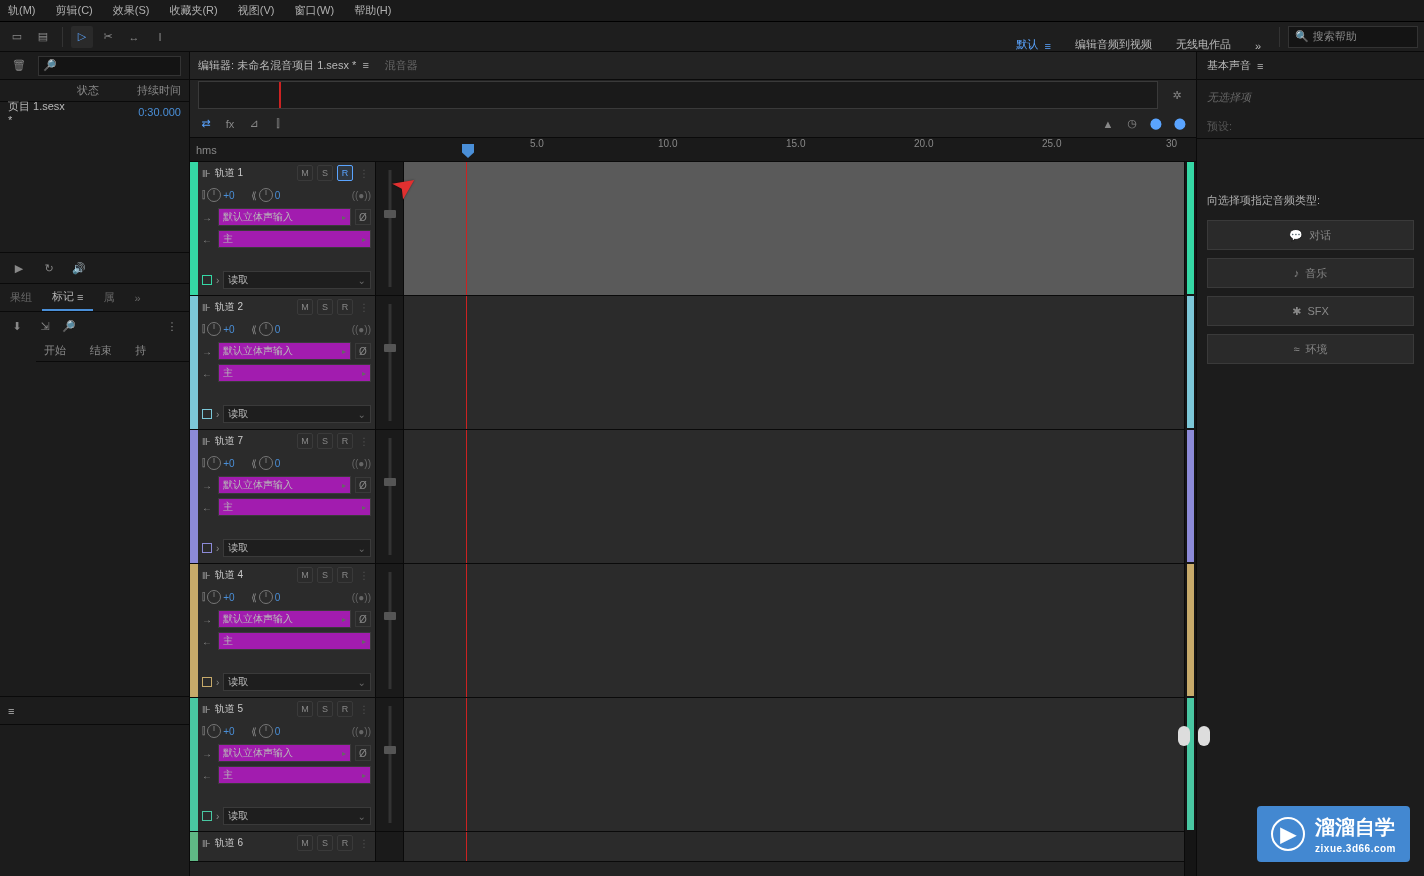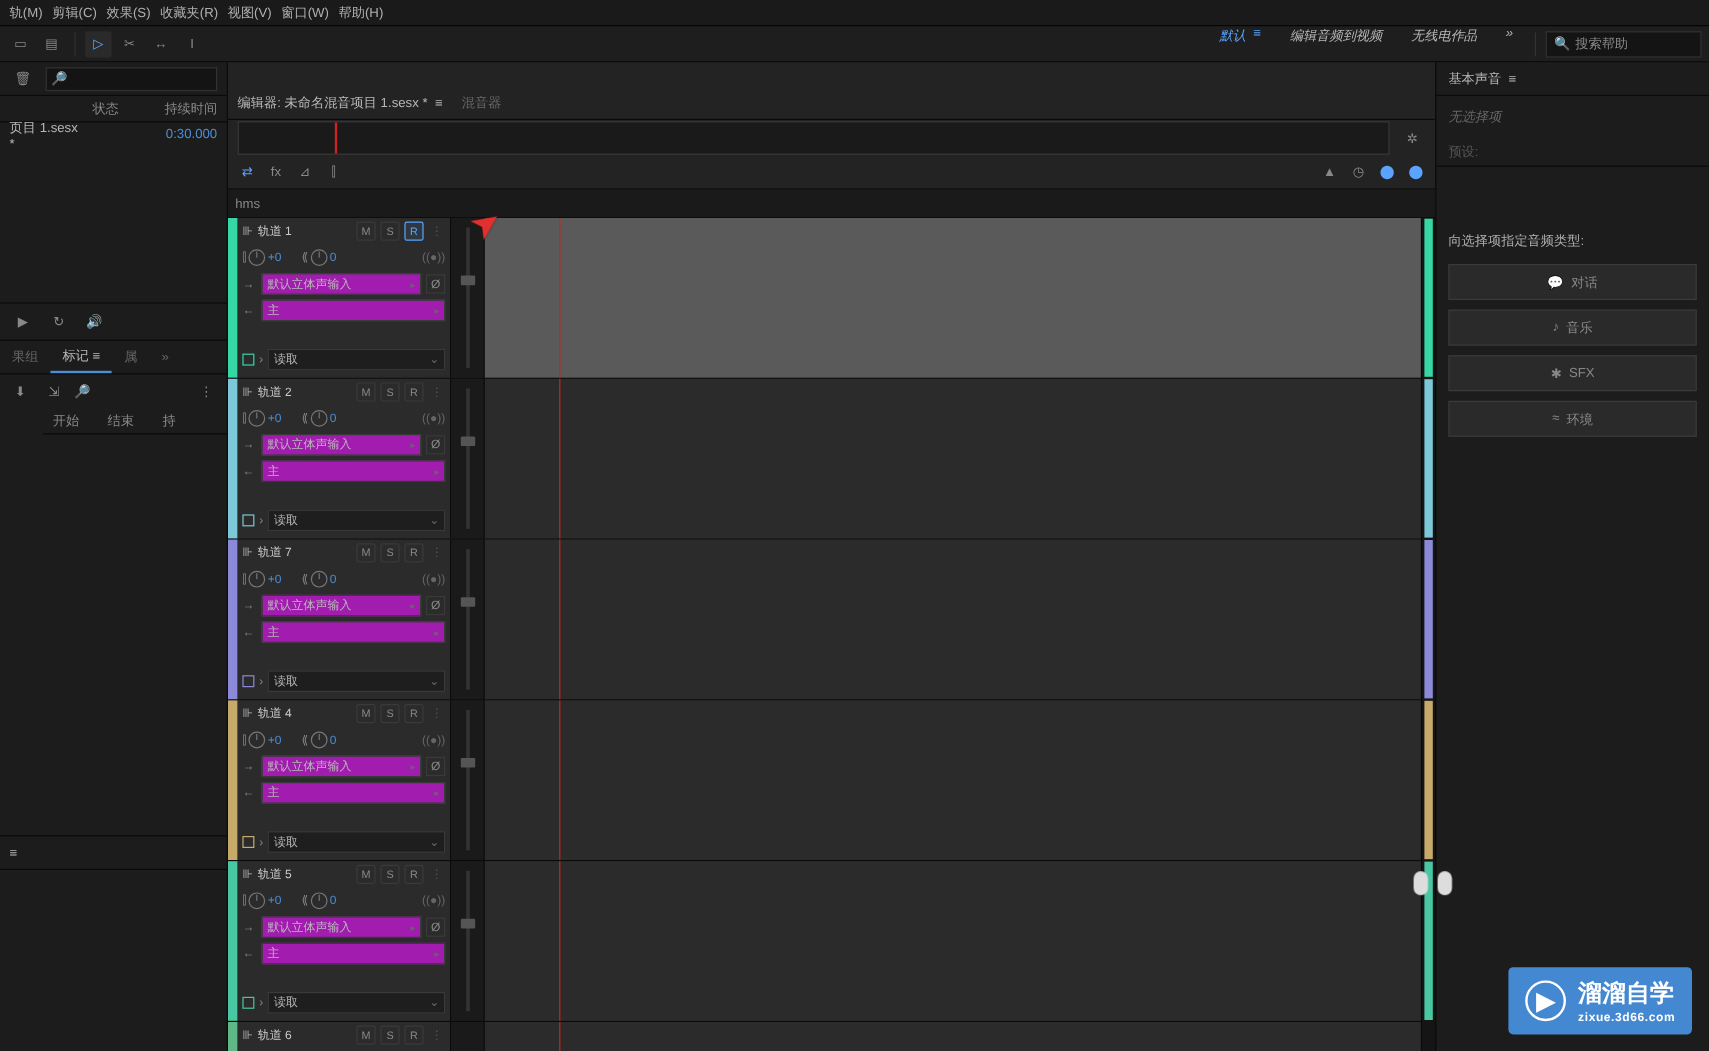--- a/index.html
+++ b/index.html
@@ -1,24 +1,24 @@
 <!DOCTYPE html>
 <html><head>
 <meta charset="utf-8">
 <style>
 * { margin:0; padding:0; box-sizing:border-box; font-family:"Microsoft YaHei",Arial,sans-serif; }
 body { width:1424px; height:876px; background:#1e1e1e; color:#b8b8b8; font-size:11px; overflow:hidden; position:relative; }
-.menubar { display:flex; align-items:center; height:22px; background:#1a1a1a; border-bottom:1px solid #000; padding:0 4px; }
+.menubar { display:flex; align-items:center; height:22px; background:#1a1a1a; border-bottom:1px solid #000; padding:0 4px; gap:12px; }
 .menubar span { color:#b0b0b0; cursor:pointer; padding:2px 4px; }
 .toolbar { display:flex; align-items:center; height:30px; background:#1e1e1e; border-bottom:1px solid #0a0a0a; padding:0 6px; justify-content:space-between; }
 .toolbar-left,.toolbar-right{display:flex;align-items:center;gap:4px;}
 .tool-btn { width:22px; height:22px; display:flex; align-items:center; justify-content:center; color:#888; cursor:pointer; border-radius:2px; }
 .tool-btn.active { color:#5aa4ff; background:#2a2a2a; }
 .tool-sep{width:1px;height:20px;background:#333;margin:0 4px;}
-.workspace-tab { color:#b8b8b8; padding:0 10px; cursor:pointer; height:30px; display:flex; align-items:flex-start;font-style:italic; }
+.workspace-tab { color:#b8b8b8; padding:0 10px; cursor:pointer; height:30px; display:flex; align-items:flex-end; }
 .workspace-tab.active { color:#5aa4ff; }
 .search-box { background:#141414; border:1px solid #333; height:22px; width:130px; display:flex; align-items:center; padding:0 6px; color:#888; gap:4px;}
 .main { display:flex; height:calc(100% - 52px); }
 .left-col { width:190px; background:#1c1c1c; border-right:1px solid #0a0a0a; display:flex; flex-direction:column; }
 .files-panel { flex:0 0 auto; }
 .panel-hdr { display:flex; align-items:center; height:28px; padding:0 8px; border-bottom:1px solid #0a0a0a; gap:8px; }
 .panel-hdr .search-mini { flex:1; background:#141414; border:1px solid #333; height:20px; display:flex; align-items:center; padding:0 4px; color:#666;}
 .tbl-hdr { display:flex; height:22px; align-items:center; padding:0 8px; color:#888; border-bottom:1px solid #0a0a0a; }
 .tbl-hdr .c1{flex:1;text-align:right;padding-right:12px;}.tbl-hdr .c2{width:70px;text-align:right;}
 .file-row { display:flex; height:20px; align-items:center; padding:0 8px;gap:44px; }
@@ -27,21 +27,21 @@
 .transport-bar{height:32px;display:flex;align-items:center;padding:0 8px;gap:8px;border-top:1px solid #0a0a0a;border-bottom:1px solid #0a0a0a;color:#888;}
 .tabs-row{display:flex;align-items:flex-end;height:28px;border-bottom:1px solid #0a0a0a;}
 .tab{padding:0 10px;height:100%;display:flex;align-items:center;cursor:pointer;color:#666;}
 .tab.active{color:#b8b8b8;border-bottom:2px solid #4a8fd8;}
 .markers-body{flex:1;padding:4px;}
 .markers-tools{display:flex;align-items:center;height:28px;padding:0 6px;gap:6px;color:#888;}
 .markers-hdr{display:flex;height:22px;align-items:center;padding:0 8px;color:#888;border-bottom:1px solid #0a0a0a;margin-left:36px;}
 .markers-hdr span{flex:1;}
 .bottom-panel{height:180px;border-top:1px solid #0a0a0a;}
 .center-col { flex:1; display:flex; flex-direction:column; background:#232323; min-width:0;}
-.editor-tabs { height:28px; display:flex; align-items:center; padding:0 8px; border-bottom:1px solid #0a0a0a; gap:16px;margin-top:20px;}
+.editor-tabs { height:28px; display:flex; align-items:center; padding:0 8px; border-bottom:1px solid #0a0a0a; gap:16px;}
 .editor-tabs .et { color:#b8b8b8; cursor:pointer; }
 .overview { height:30px; display:flex; align-items:center; padding:0 8px; gap:8px;}
 .overview-track { flex:1; height:28px; border:1px solid #3a3a3a; background:#1a1a1a; position:relative; }
 .overview-track .ph{position:absolute;top:0;bottom:0;width:2px;background:#c22;left:80px;}
 .editor-toolbar { height:28px; display:flex; align-items:center; padding:0 6px; gap:4px; border-bottom:1px solid #0a0a0a; color:#888;}
 .editor-toolbar .et-btn{width:20px;height:20px;display:flex;align-items:center;justify-content:center;cursor:pointer;}
 .editor-toolbar .et-btn.on{color:#5aa4ff;}
 .timeline-ruler { height:24px; display:flex; position:relative; background:#1a1a1a; border-bottom:1px solid #0a0a0a;}
 .ruler-left{width:220px;display:flex;align-items:center;padding-left:6px;color:#888;gap:2px;}
 .ruler-right{flex:1;position:relative;}
@@ -197,20 +197,29 @@
       <span style="flex:1"></span>
       <span class="et-btn">▲</span>
       <span class="et-btn">◷</span>
       <span class="et-btn on">⬤</span>
       <span class="et-btn on">⬤</span>
     </div>
     <div class="timeline-ruler">
       <div class="ruler-left">
         <span>hms</span>
       </div>
+      <div class="ruler-right">
+        <div class="ruler-ph"></div>
+        <span class="ruler-tick" style="left:120px">5.0</span>
+        <span class="ruler-tick" style="left:248px">10.0</span>
+        <span class="ruler-tick" style="left:376px">15.0</span>
+        <span class="ruler-tick" style="left:504px">20.0</span>
+        <span class="ruler-tick" style="left:632px">25.0</span>
+        <span class="ruler-tick" style="left:756px">30</span>
+      </div>
     </div>
     <div class="tracks-area">
       <div class="tracks-scroll" id="tracks">
           <div class="track">
             <div class="track-color" style="background:#35d8a5"></div>
             <div class="track-head">
               <div class="th-row">
                 <span>⊪</span>
                 <span class="th-name">轨道 1</span>
                 <span class="msr">M</span>

